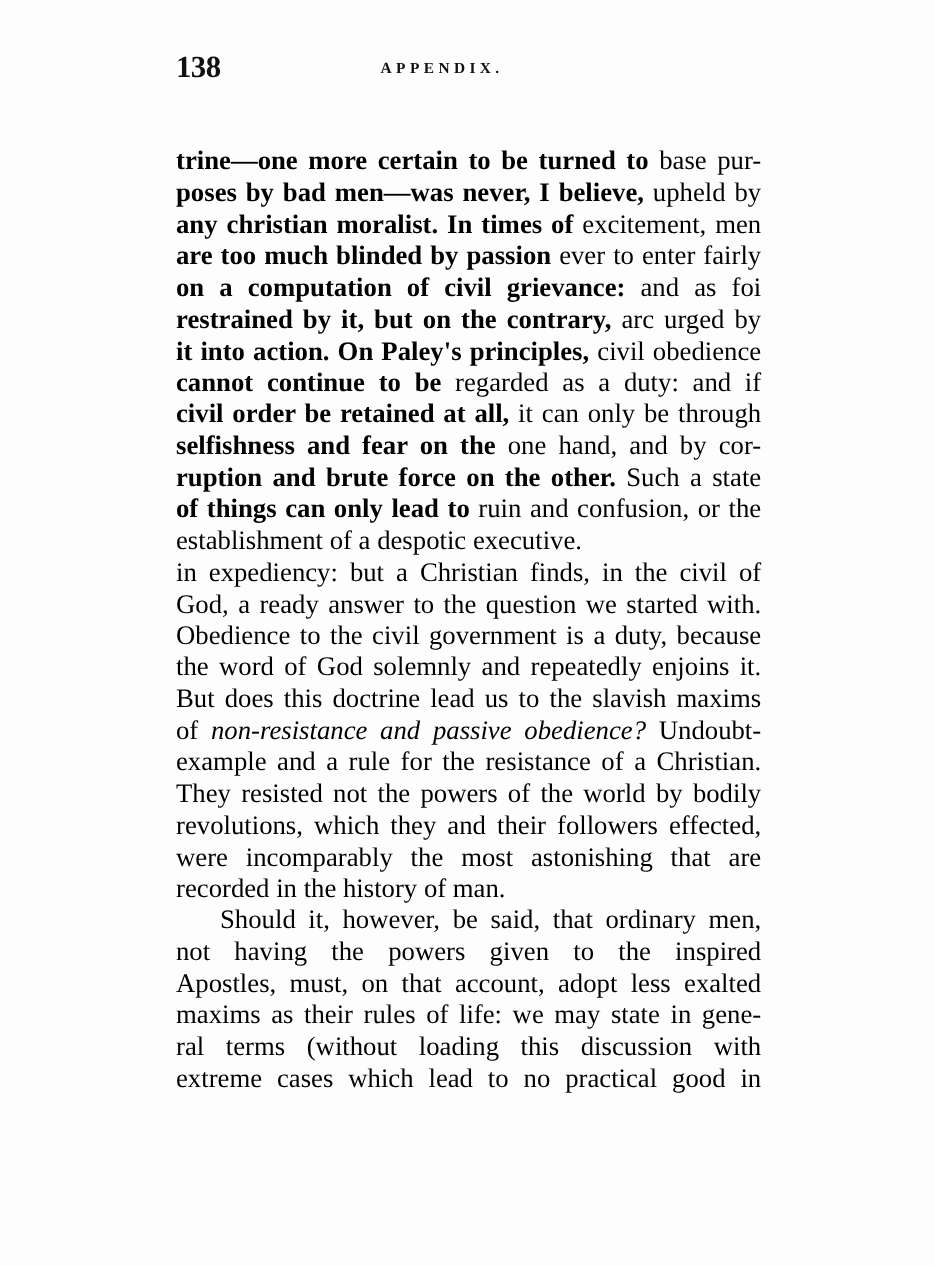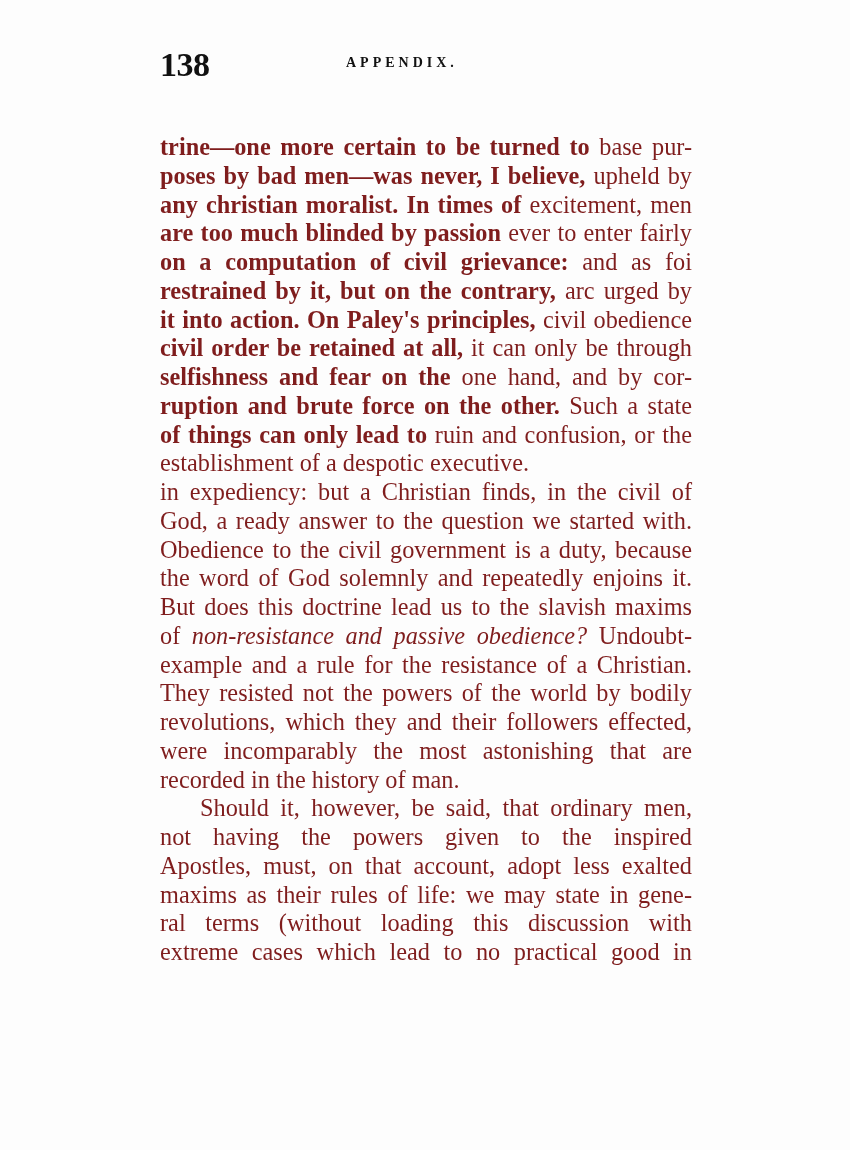--- a/index.html
+++ b/index.html
@@ -1,21 +1,21 @@
 <!DOCTYPE html>
 <html><head>
 <meta charset="utf-8">
 <style>
   html, body { margin:0; padding:0; background:#ffffff; }
   body { width:850px; height:1150px; position:relative; overflow:hidden; }
   .page { position:absolute; left:0; top:0; width:850px; height:1150px; background:#fdfdfd; }
   .header { position:absolute; left:160px; top:46px; width:532px; height:34px; }
-  .page-number { position:absolute; left:0; top:0; font-family:"Liberation Serif", serif; font-weight:bold; font-size:34px; color:#111; letter-spacing:-0.5px; }
+  .page-number { position:absolute; left:0; top:0; font-family:"Liberation Serif", serif; font-weight:bold; font-size:28px; color:#111; letter-spacing:-0.5px; }
   .running-head { position:absolute; left:186px; top:9px; font-family:"Liberation Serif", serif; font-size:14px; letter-spacing:4px; color:#111; font-weight:bold; }
-  .body-text { position:absolute; left:160px; top:133px; width:532px; font-family:"Liberation Serif", serif; font-size:24.3px; line-height:28.75px; color:#7f1d1d; }
+  .body-text { position:absolute; left:160px; top:133px; width:532px; font-family:"Liberation Serif", serif; font-size:24.3px; line-height:28.75px; color:#000000; }
   .line { display:block; white-space:nowrap; text-align:justify; text-align-last:justify; height:28.75px; }
   .line.last { text-align-last:left; }
   .line.indent { padding-left:40px; }
   .b { font-weight:bold; }
   .i { font-style:italic; }
 </style>
 </head>
 <body>
 
 <div class="page">
@@ -25,20 +25,21 @@
   </div>
   <div class="body-text" id="body-text">
       <div>
         <span class="line"><span class="b">trine—one more certain to be turned to </span><span>base pur-</span></span>
         <span class="line"><span class="b">poses by bad men—was never, I believe, </span><span>upheld by</span></span>
         <span class="line"><span class="b">any christian moralist.  In times of </span><span>excitement, men</span></span>
         <span class="line"><span class="b">are too much blinded by passion </span><span>ever to enter fairly</span></span>
         <span class="line"><span class="b">on a computation of civil grievance: </span><span>and as foi</span></span>
         <span class="line"><span class="b">restrained by it, but on the contrary, </span><span>arc urged by</span></span>
         <span class="line"><span class="b">it into action.  On Paley's principles, </span><span>civil obedience</span></span>
+        <span class="line"><span class="b">cannot continue to be </span><span>regarded as a duty: and if</span></span>
         <span class="line"><span class="b">civil order be retained at all, </span><span>it can only be through</span></span>
         <span class="line"><span class="b">selfishness and fear on the </span><span>one hand, and by cor-</span></span>
         <span class="line"><span class="b">ruption and brute force on the other.  </span><span>Such a state</span></span>
         <span class="line"><span class="b">of things can only lead to </span><span>ruin and confusion, or the</span></span>
         <span class="line last"><span>establishment of a despotic executive.</span></span>
       </div>
       <div>
         <span class="line"><span>in expediency: but a Christian finds, in the civil of</span></span>
         <span class="line"><span>God, a ready answer to the question we started with.</span></span>
         <span class="line"><span>Obedience to the civil government is a duty, because</span></span>

